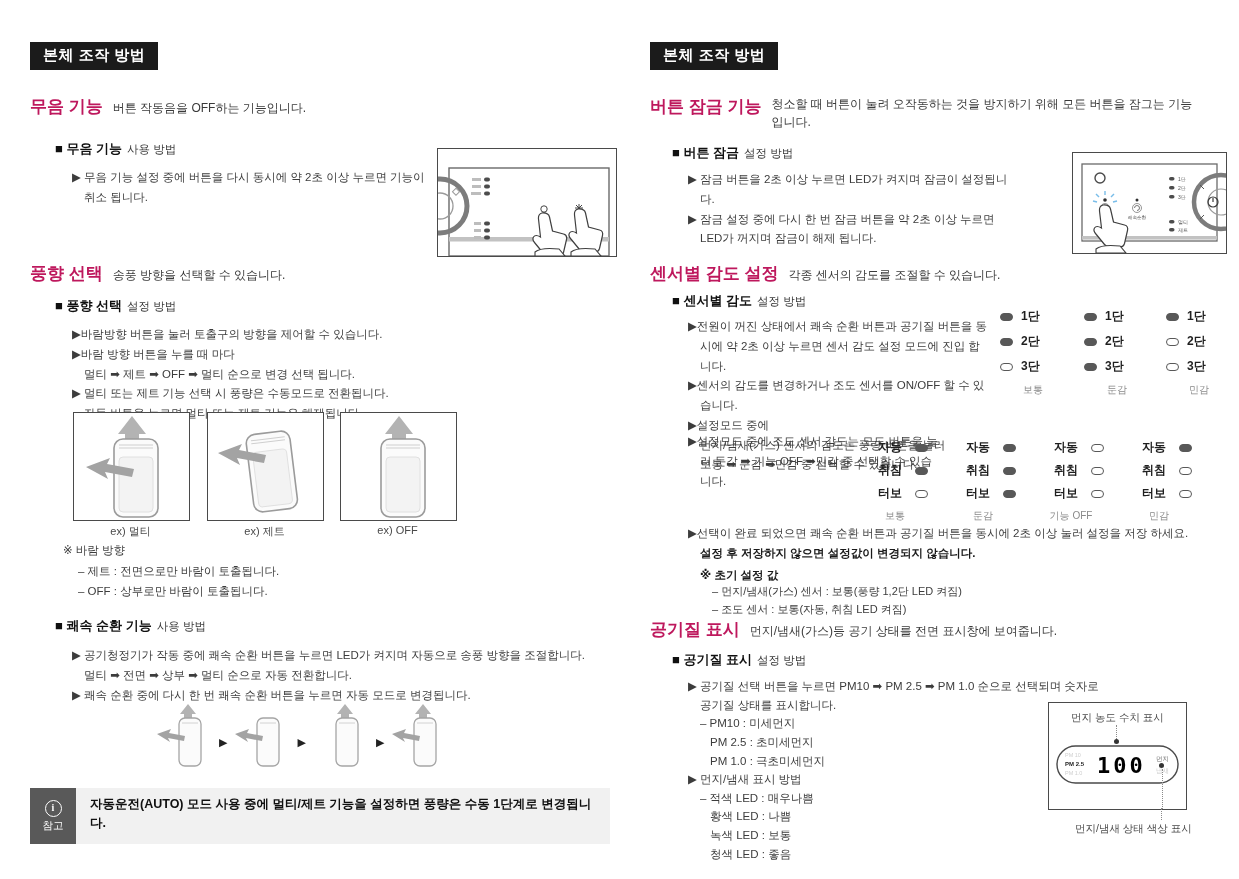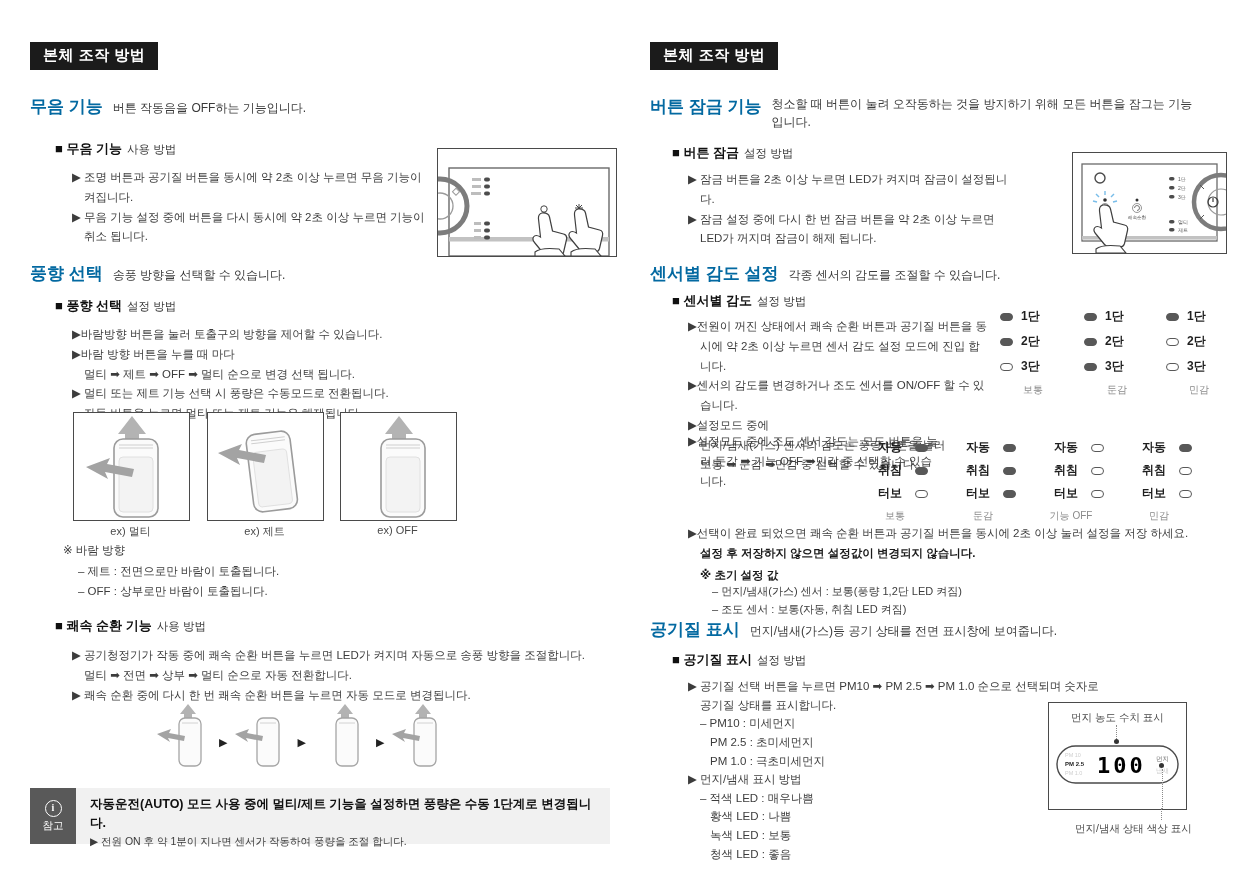--- a/index.html
+++ b/index.html
@@ -1,20 +1,20 @@
 <!DOCTYPE html>
 <html><head>
 <meta charset="utf-8">
 <style>
   html,body{margin:0;padding:0;}
   body{width:1239px;height:879px;position:relative;background:#ffffff;
        font-family:"Liberation Sans","DejaVu Sans",sans-serif;color:#3a3a3a;overflow:hidden;}
   .abs{position:absolute;}
   .hdr{background:#1b1b1b;color:#fff;font-weight:bold;font-size:15px;padding:4px 13px 5px;display:inline-block;letter-spacing:.5px;}
-  .sec-title{font-size:17px;font-weight:bold;color:#0369a1;}
+  .sec-title{font-size:17px;font-weight:bold;color:#be185d;}
   .sec-desc{font-size:12px;color:#3a3a3a;}
   .titlerow{display:flex;align-items:baseline;gap:10px;}
   .sub-bold{font-size:13px;font-weight:bold;color:#101010;}
   .sub-rest{font-size:11.5px;color:#3a3a3a;margin-left:5px;}
   .b{font-size:11.5px;line-height:1.72;color:#3c3c3c;}
   .hang{padding-left:12px;text-indent:-12px;}
   .ind{padding-left:12px;}
   .ind2{padding-left:22px;}
   .bold{font-weight:bold;color:#1a1a1a;}
   .small{font-size:11px;}
@@ -47,21 +47,20 @@
 <div class="abs hdr" style="left:30px;top:42px;">본체 조작 방법</div>
 
 <div class="abs titlerow" style="left:30px;top:95px;">
   <span class="sec-title">무음 기능</span>
   <span class="sec-desc">버튼 작동음을 OFF하는 기능입니다.</span>
 </div>
 <div class="abs" style="left:55px;top:139px;">
   <span class="sub-bold">■ 무음 기능</span><span class="sub-rest">사용 방법</span>
 </div>
 <div class="abs b" style="left:72px;top:168px;width:362px;">
-  <div class="hang">▶ 조명 버튼과 공기질 버튼을 동시에 약 2초 이상 누르면 무음 기능이 켜집니다.</div>
   <div class="hang">▶ 무음 기능 설정 중에 버튼을 다시 동시에 약 2초 이상 누르면 기능이 취소 됩니다.</div>
 </div>
 
 <div class="abs fig-frame" style="left:437px;top:148px;width:178px;height:107px;">
   <svg width="178" height="107" viewBox="0 0 178 107">
     <rect x="11" y="19" width="160" height="88" fill="none" stroke="#6a6a6a" stroke-width="1.4"></rect>
     <rect x="11" y="88" width="160" height="4.5" fill="#c2c2c2" stroke="none"></rect>
     <circle cx="2" cy="57" r="27" fill="none" stroke="#7c7c7c" stroke-width="5"></circle>
     <circle cx="2" cy="57" r="13" fill="none" stroke="#9a9a9a" stroke-width="1.3"></circle>
     <rect x="16" y="40" width="5" height="5" fill="none" stroke="#9a9a9a" stroke-width="1" transform="rotate(45 18 42)"></rect>
@@ -199,21 +198,20 @@
   </svg>
 </div>
 
 <div class="abs note" style="left:30px;top:788px;width:580px;height:56px;">
   <div class="note-tag">
     <div class="note-i">i</div>
     <div class="note-tag-label">참고</div>
   </div>
   <div class="note-body">
     <div class="note-bold">자동운전(AUTO) 모드 사용 중에 멀티/제트 기능을 설정하면 풍량은 수동 1단계로 변경됩니다.</div>
-    <div class="note-sub">▶ 전원 ON 후 약 1분이 지나면 센서가 작동하여 풍량을 조절 합니다.</div>
   </div>
 </div>
 
 <div class="abs hdr" style="left:650px;top:42px;">본체 조작 방법</div>
 
 <div class="abs" style="left:650px;top:95px;width:545px;">
   <span class="sec-title" style="float:left;margin-right:10px;">버튼 잠금 기능</span>
   <span class="sec-desc" style="display:block;overflow:hidden;line-height:1.5;">청소할 때 버튼이 눌려 오작동하는 것을 방지하기 위해 모든 버튼을 잠그는 기능입니다.</span>
 </div>
 <div class="abs" style="left:672px;top:143px;">

